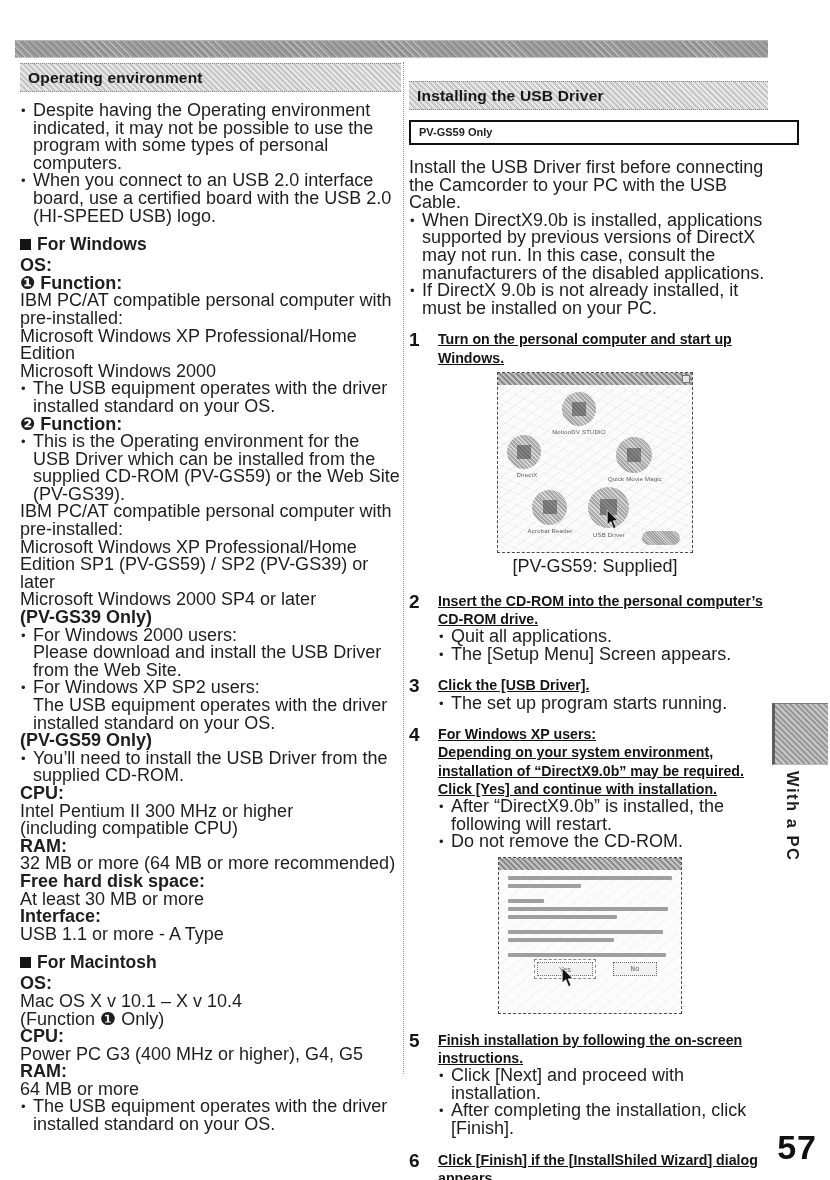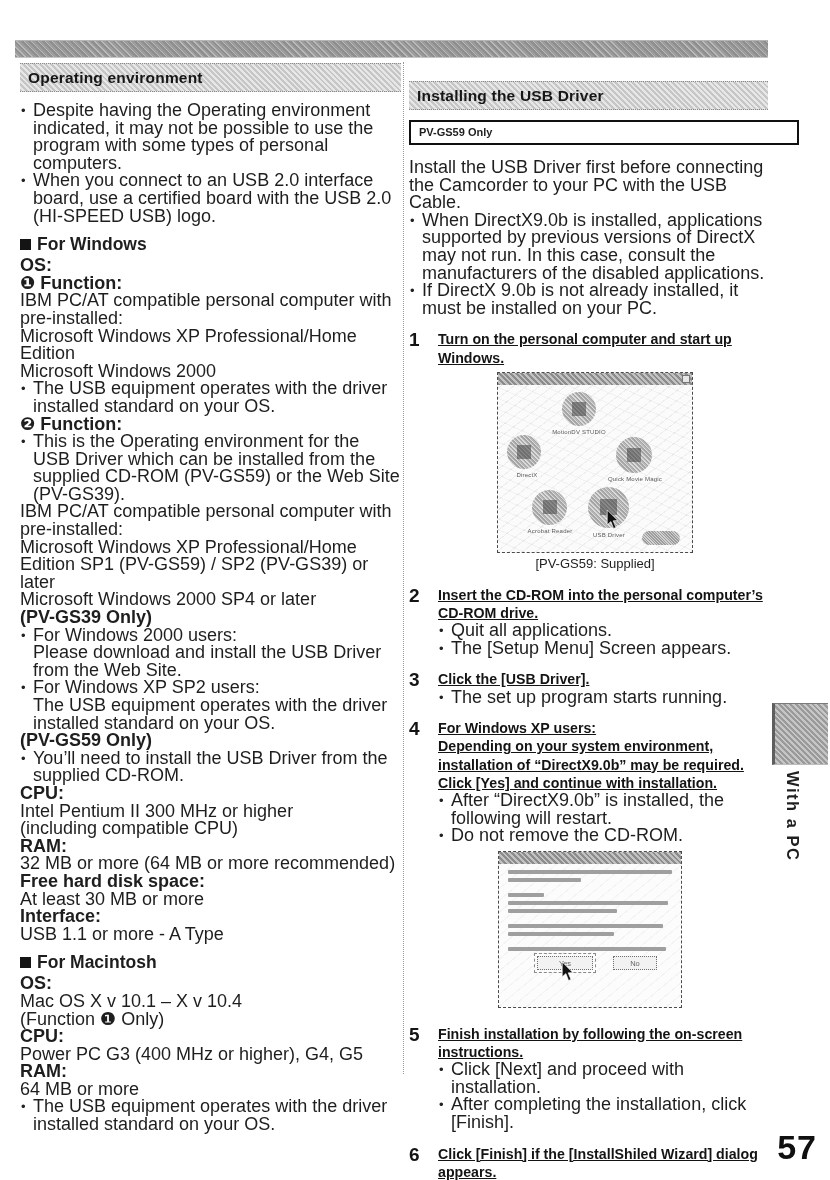--- a/index.html
+++ b/index.html
@@ -49,35 +49,35 @@
   .tbar{position:absolute;top:0;left:0;right:0;height:12px;
     background:repeating-linear-gradient(45deg,#8c8c8c 0 2px,#c2c2c2 2px 4px);}
   .tbar .x{position:absolute;right:2px;top:2px;width:8px;height:8px;background:#e6e6e6;border:1px solid #777;box-sizing:border-box;}
   .circ{position:absolute;border-radius:50%;
     background:repeating-linear-gradient(45deg,#a4a4a4 0 1px,#dadada 1px 2px,#b6b6b6 2px 3px);}
   .circ::after{content:"";position:absolute;left:30%;top:30%;right:30%;bottom:30%;background:rgba(55,55,55,.5);}
   .icolbl{position:absolute;font-size:6px;color:#5a5a5a;text-align:center;white-space:nowrap;letter-spacing:.2px;}
   .oval{position:absolute;left:144px;top:158px;width:38px;height:14px;border-radius:7px;
     background:repeating-linear-gradient(45deg,#9d9d9d 0 1px,#cfcfcf 1px 2px);}
   .cursor{position:absolute;width:13px;height:19px;}
-  .figcap{width:196px;margin-left:59px;text-align:center;font-size:13px;margin-bottom:2px;}
+  .figcap{width:196px;margin-left:59px;text-align:center;font-size:18px;margin-bottom:2px;}
   
   .fig2{
     position:relative;width:184px;height:157px;margin:6px 0 4px 60px;
     border:1px dashed #4a4a4a;background:#fcfcfc;box-sizing:border-box;
     background-image:repeating-linear-gradient(-40deg,rgba(70,70,70,.05) 0 1px,transparent 1px 9px);
   }
   .fz{height:4px;background:#9f9f9f;border-radius:1px;margin:4px 9px 0;}
   .gap{height:7px;}
   .dtxt{padding-top:14px;}
   .dbtn{position:absolute;height:14px;box-sizing:border-box;border:1px dotted #6f6f6f;
     font-size:7.5px;color:#636363;text-align:center;line-height:13px;background:#f2f2f2;
     filter:blur(.3px);}
   .dbtn.yes{left:38px;top:104px;width:56px;outline:1px dashed #8a8a8a;outline-offset:2px;}
-  .dbtn.no{left:114px;top:104px;width:44px;}
+  .dbtn.no{left:114px;top:104px;width:44px;font-family:Liberation Mono, monospace;}
   
   .tabblock{position:absolute;left:772px;top:703px;width:56px;height:62px;
     background:repeating-linear-gradient(45deg,#9a9a9a 0 2px,#c6c6c6 2px 4px);
     border-left:3px solid #5e5e5e;border-top:1px solid #7a7a7a;border-bottom:1px solid #bdbdbd;box-sizing:border-box;}
   .tablabel{position:absolute;left:783px;top:771px;writing-mode:vertical-rl;
     font-weight:bold;font-size:16.5px;letter-spacing:1.5px;color:#1f1f1f;}
   .pagenum{position:absolute;right:13px;top:1128px;font-weight:bold;font-size:34px;letter-spacing:1px;color:#101010;}
 </style>
 </head>
 <body>

